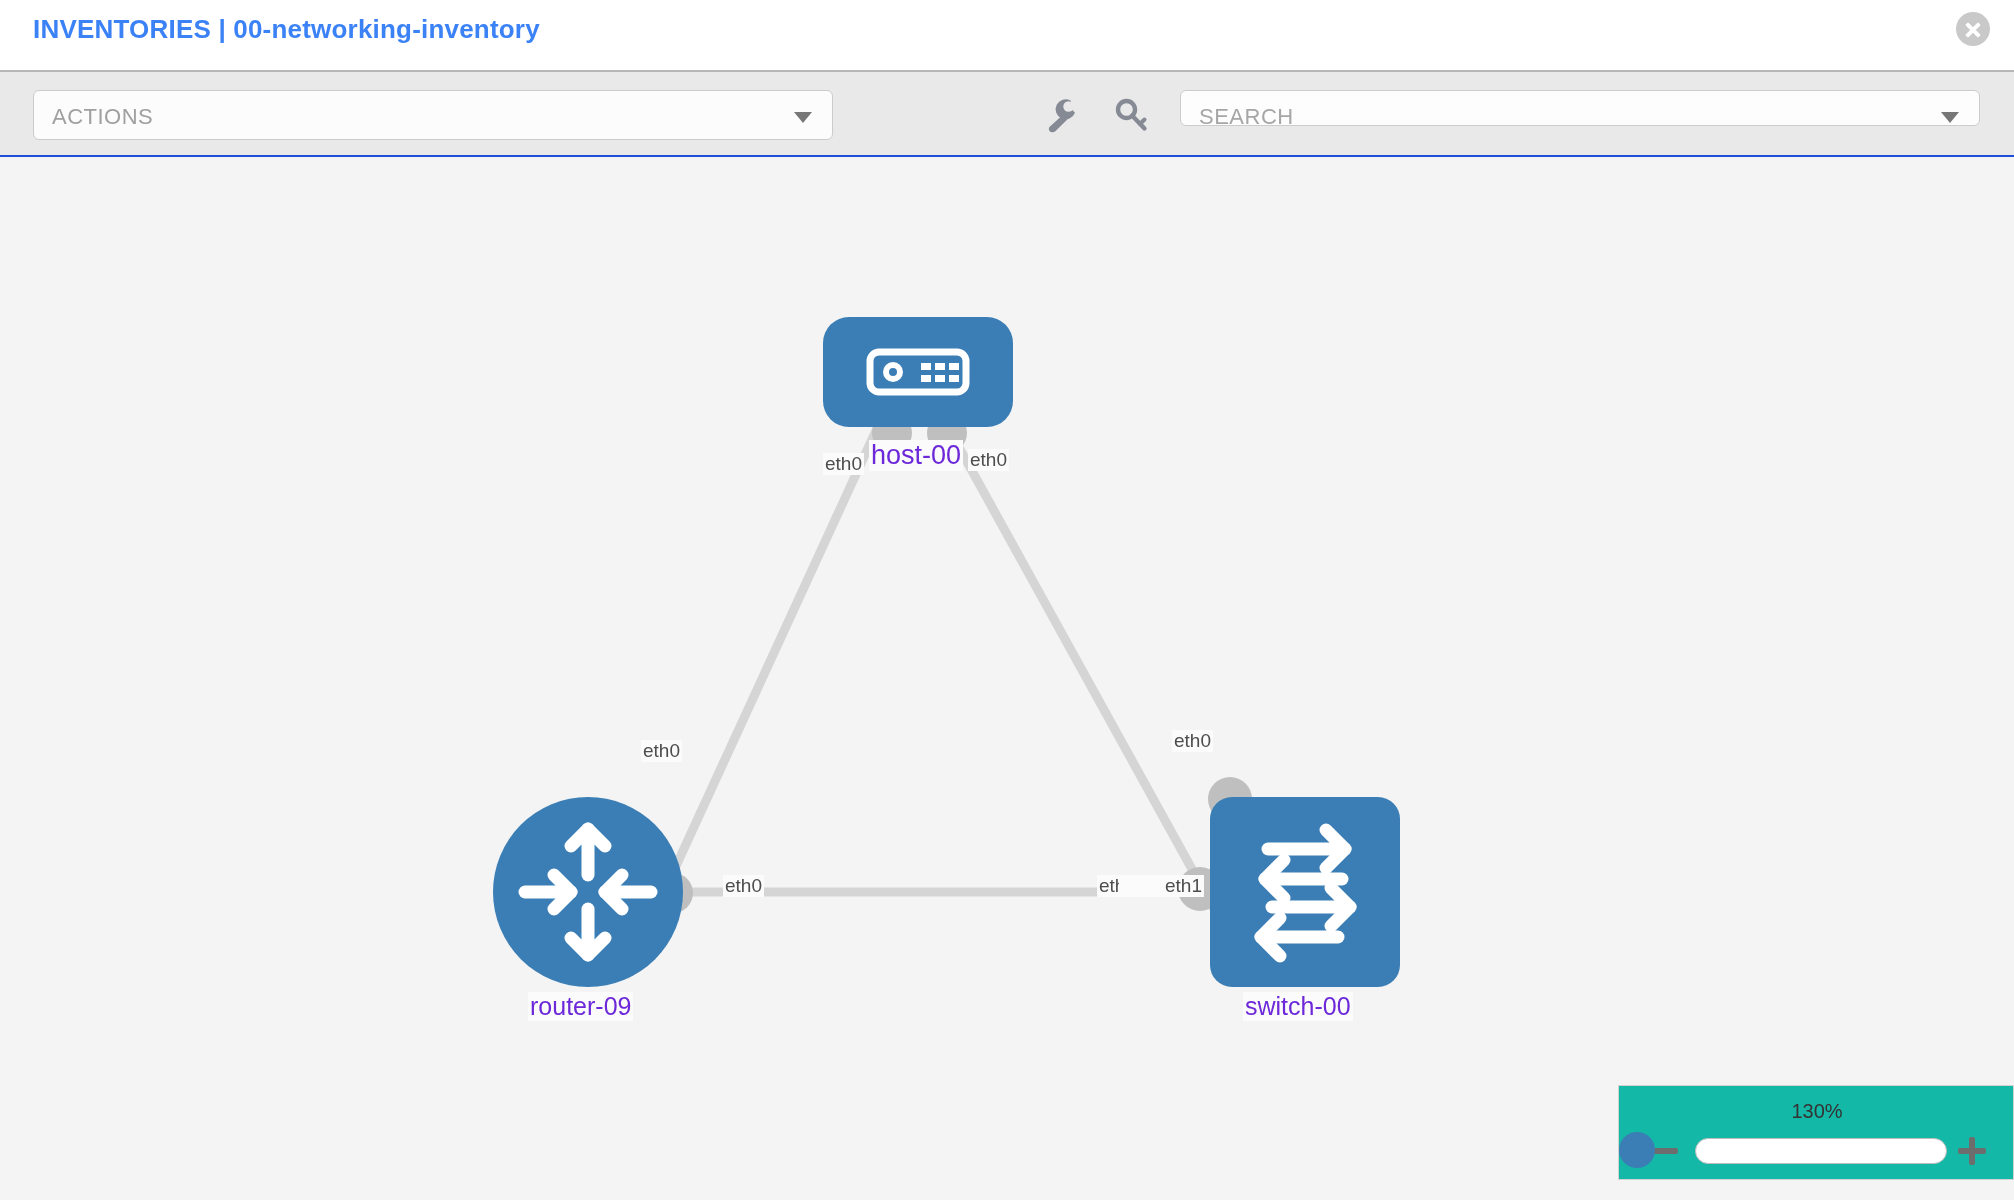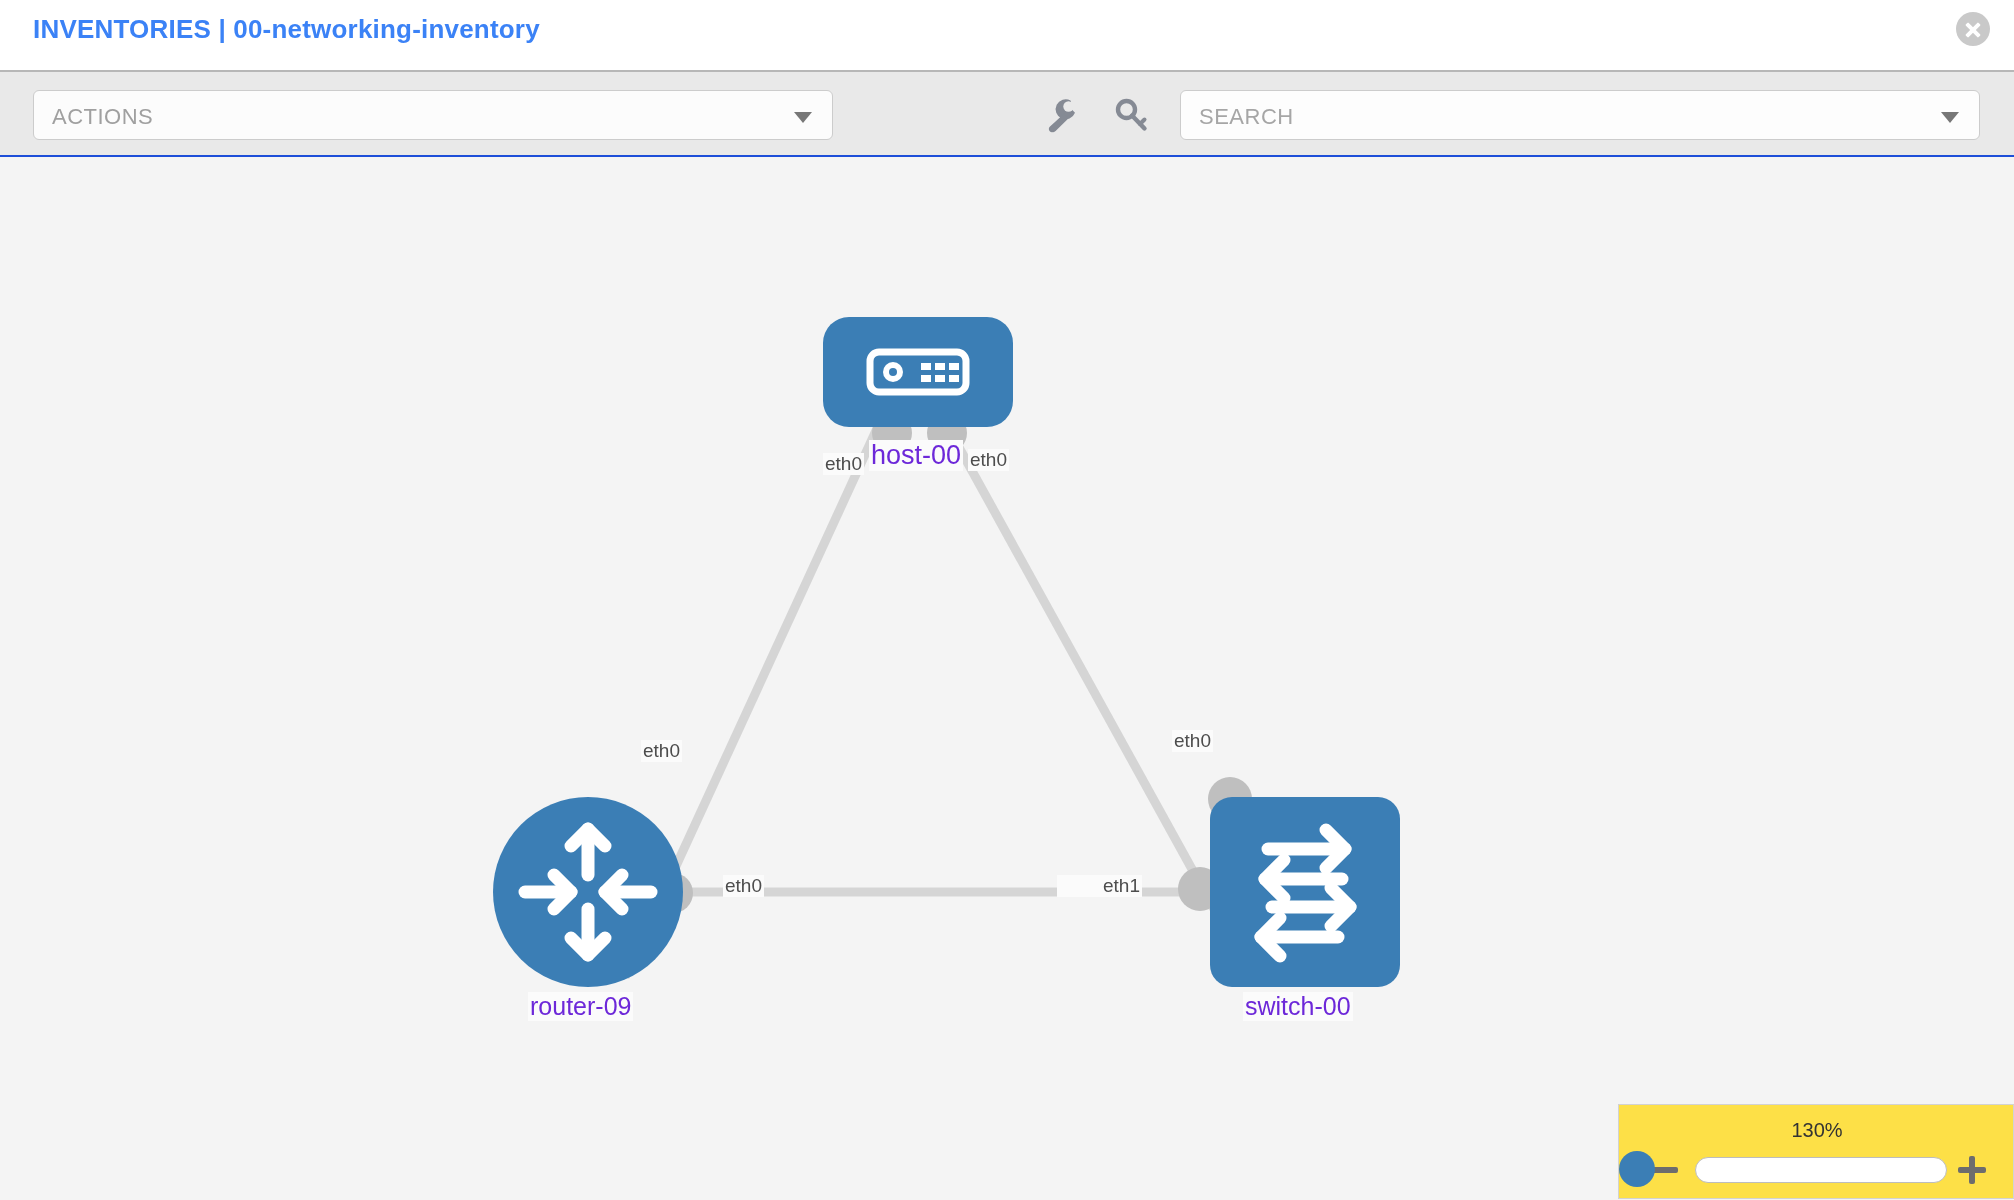--- a/index.html
+++ b/index.html
@@ -93,21 +93,21 @@
     width: 42px; height: 42px;
     cursor: pointer;
   }
   .tool-icon.wrench { left: 1040px; }
   .tool-icon.key    { left: 1110px; }
   .tool-icon svg { display: block; width: 42px; height: 42px; }
 
   .search-box {
     position: absolute;
     left: 1180px; top: 18px;
-    width: 800px; height: 50px;
+    width: 800px; height: 36px;
     background: #fdfdfd;
     border: 1px solid #cccccc;
     border-radius: 6px;
     cursor: text;
   }
   .search-box .placeholder {
     position: absolute;
     left: 18px; top: 13px;
     font-size: 22px;
     color: #a6a6a6;
@@ -165,23 +165,22 @@
     white-space: nowrap;
     padding: 0 2px;
     line-height: 22px;
   }
 
   
   .zoom-panel {
     position: absolute;
     left: 1618px; top: 1085px;
     width: 396px; height: 95px;
-    background: #fde047;
+    background: #14b8a6;
     border: 1px solid #d2d2d2;
-    margin-top: 19px;
   }
   .zoom-level {
     position: absolute;
     left: 0; top: 14px;
     width: 396px;
     text-align: center;
     font-size: 20px;
     color: #333333;
   }
   .zoom-minus, .zoom-plus {
@@ -337,21 +336,21 @@
 
             <path d="M128 140 L51 140"></path>
             <path d="M70 121 L51 140 L70 159"></path>
           </g>
         </svg>
       </div>
     </div>
     <div class="node-label" style="left:1243px; top:835px;">switch-00</div>
     <div class="edge-label" style="left:1172px; top:573px;">eth0</div>
     <div class="edge-label" style="left:1097px; top:718px;">eth</div>
-    <div class="edge-label" style="left:1057px; top:718px;padding-left:46px;">eth1</div>
+    <div class="edge-label" style="left:1119px; top:718px;padding-left:46px;">eth1</div>
 
   </div>
 
   <div class="zoom-panel">
     <div class="zoom-level">130%</div>
 
     <div class="zoom-minus">
       <span class="bar-h"></span>
     </div>
 

